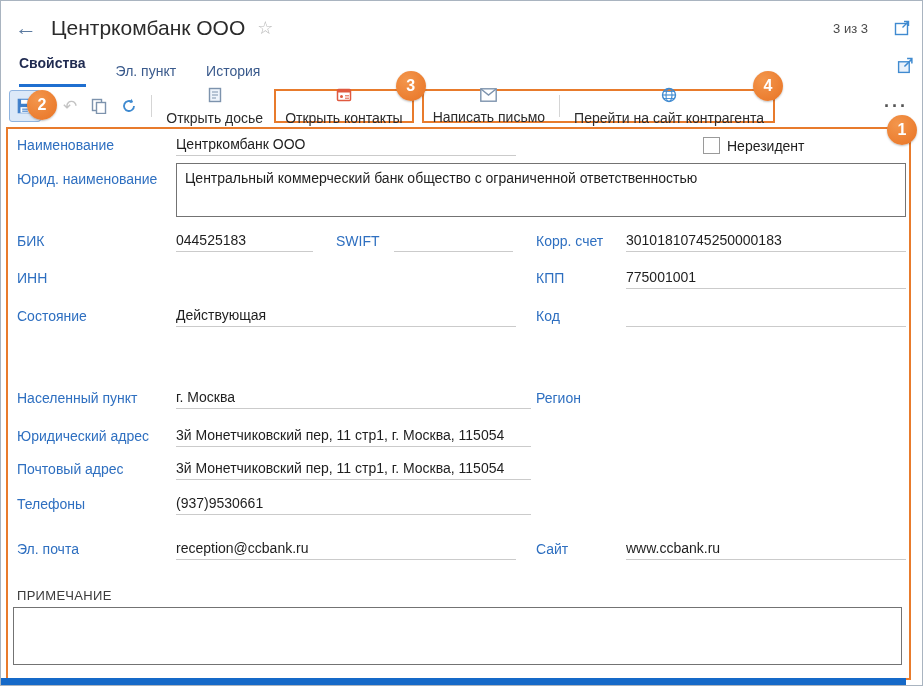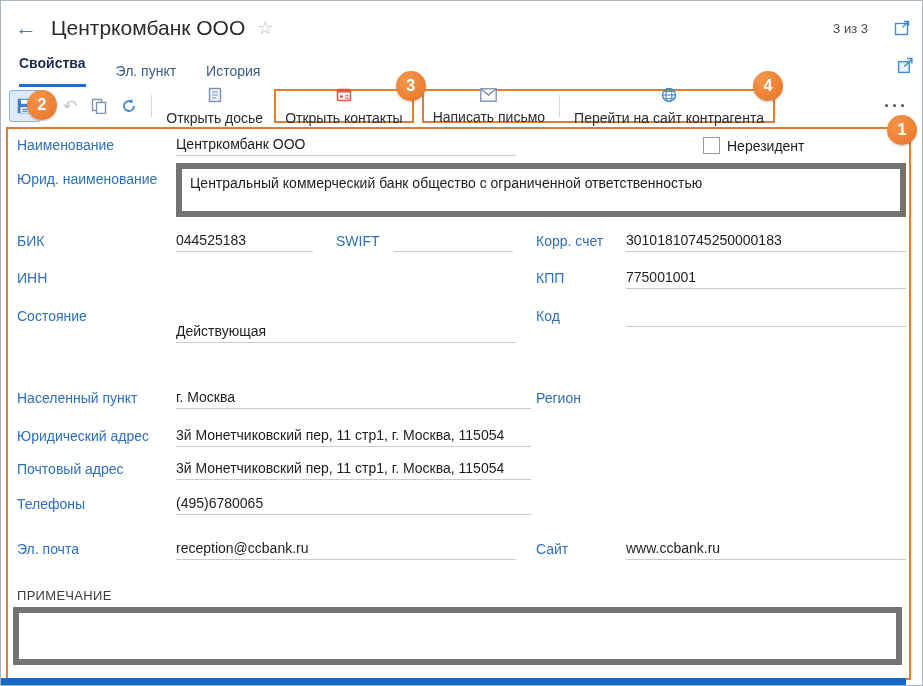--- a/index.html
+++ b/index.html
@@ -38,21 +38,21 @@
     z-index:30;box-shadow:0 1px 2px rgba(0,0,0,.25);}
   .badge-2{left:26px;top:3px;}
   .badge-3{top:-20px;right:-14px;}
   .badge-4{top:-20px;right:-10px;}
   .badge-1{top:-14px;right:-8px;}
   
   .form-box{position:absolute;left:5px;top:126px;width:901px;height:549px;border:2px solid #e87b2c;background:#fff;}
   .lab{position:absolute;font-size:14px;color:#2e6fc0;white-space:nowrap;}
   .inp{position:absolute;height:22px;border-bottom:1px solid #cbcbcb;font-size:14px;color:#1e1e1e;
     line-height:22px;white-space:nowrap;overflow:hidden;cursor:text;}
-  .tarea{position:absolute;border:6px solid #737373;font-size:14px;color:#1e1e1e;padding:5px 8px;
+  .tarea{position:absolute;border:1px solid #737373;font-size:14px;color:#1e1e1e;padding:5px 8px;
     line-height:18px;cursor:text;box-sizing:border-box;}
   .section{position:absolute;left:9px;font-size:13px;color:#3c3c3c;letter-spacing:.3px;}
   .checkbox{position:absolute;left:695px;top:8px;display:flex;align-items:center;gap:7px;cursor:pointer;}
   .cb-box{width:15px;height:15px;border:1px solid #9a9a9a;background:#fff;flex:0 0 auto;}
   .cb-label{font-size:14px;color:#1e1e1e;}
   
   .bottom-bar{position:absolute;left:0;bottom:0;height:7px;width:905px;background:#1569c8;}
 </style>
 </head>
 <body>
@@ -183,37 +183,37 @@
     <span class="lab" style="left:328px;top:104px;">SWIFT</span>
     <div class="inp" style="left:386px;top:100px;width:119px;"></div>
     <span class="lab" style="left:528px;top:104px;">Корр. счет</span>
     <div class="inp" style="left:618px;top:100px;width:280px;">30101810745250000183</div>
 
     <span class="lab" style="left:9px;top:141px;">ИНН</span>
     <span class="lab" style="left:528px;top:141px;">КПП</span>
     <div class="inp" style="left:618px;top:137px;width:280px;">775001001</div>
 
     <span class="lab" style="left:9px;top:179px;">Состояние</span>
-    <div class="inp" style="left:168px;top:175px;width:340px;margin-top:16px;">Действующая</div>
+    <div class="inp" style="left:168px;top:175px;width:340px;">Действующая</div>
     <span class="lab" style="left:528px;top:179px;">Код</span>
     <div class="inp" style="left:618px;top:175px;width:280px;"></div>
 
 
     <span class="lab" style="left:9px;top:261px;">Населенный пункт</span>
     <div class="inp" style="left:168px;top:257px;width:355px;">г. Москва</div>
     <span class="lab" style="left:528px;top:261px;">Регион</span>
 
     <span class="lab" style="left:9px;top:299px;">Юридический адрес</span>
     <div class="inp" style="left:168px;top:295px;width:355px;">3й Монетчиковский пер, 11 стр1, г. Москва, 115054</div>
 
     <span class="lab" style="left:9px;top:332px;">Почтовый адрес</span>
     <div class="inp" style="left:168px;top:328px;width:355px;">3й Монетчиковский пер, 11 стр1, г. Москва, 115054</div>
 
     <span class="lab" style="left:9px;top:367px;">Телефоны</span>
-    <div class="inp" style="left:168px;top:363px;width:355px;">(495)6780065</div>
+    <div class="inp" style="left:168px;top:363px;width:355px;">(937)9530661</div>
 
     <span class="lab" style="left:9px;top:412px;">Эл. почта</span>
     <div class="inp" style="left:168px;top:408px;width:340px;">reception@ccbank.ru</div>
     <span class="lab" style="left:528px;top:412px;">Сайт</span>
     <div class="inp" style="left:618px;top:408px;width:280px;">www.ccbank.ru</div>
 
     <span class="section" style="top:459px;">ПРИМЕЧАНИЕ</span>
     <div class="tarea" style="left:5px;top:478px;width:889px;height:58px;"></div>
   </div>
 

